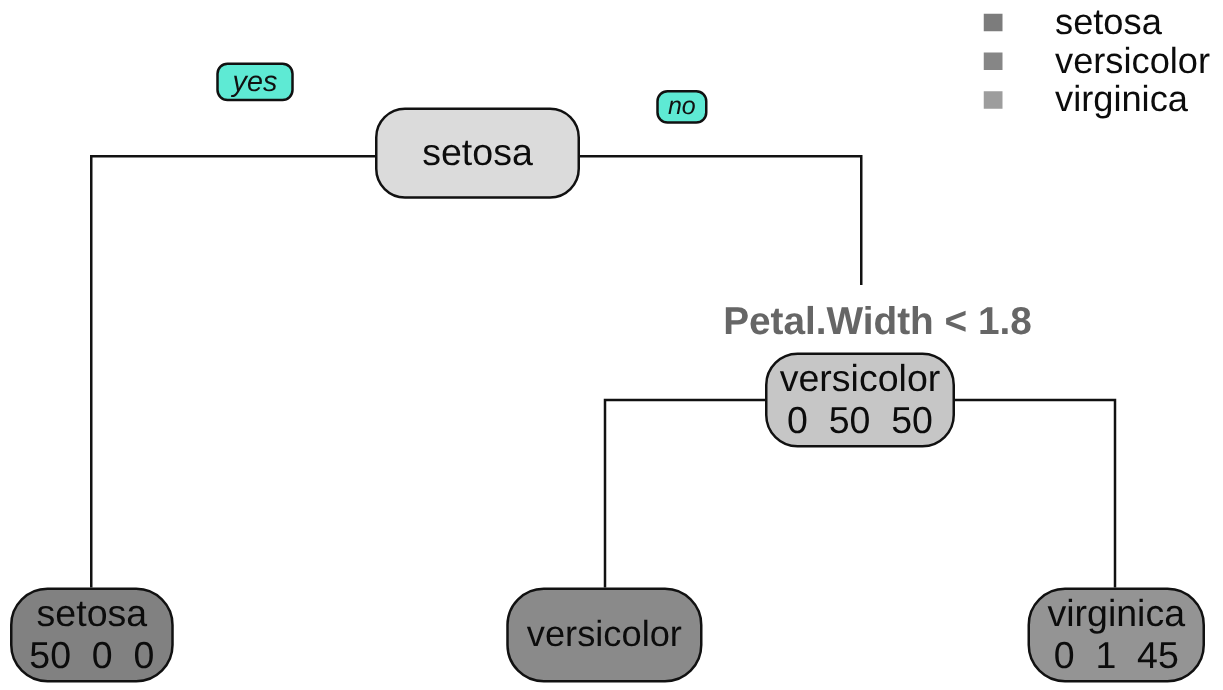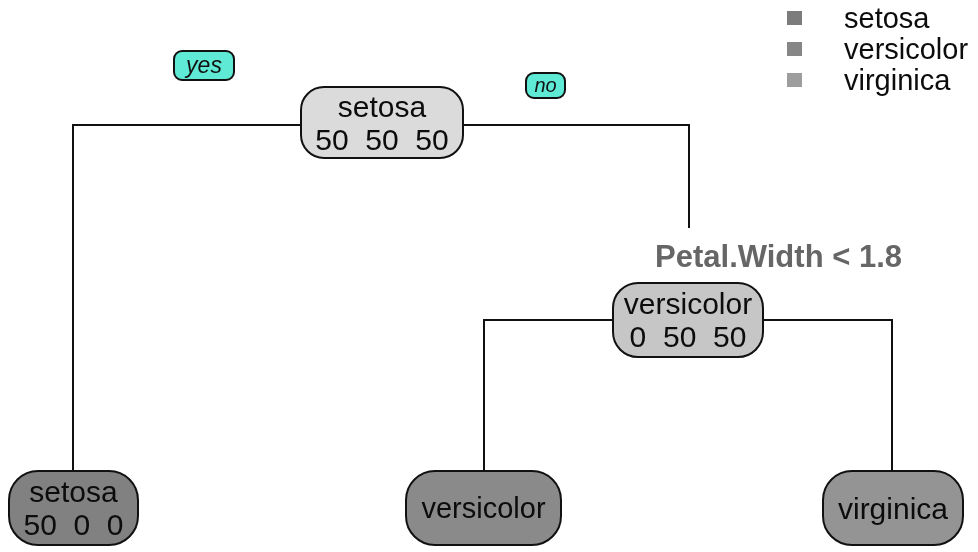--- a/index.html
+++ b/index.html
@@ -18,21 +18,21 @@
   .node-internal{left:612px;top:282px;width:152px;height:76px;border-radius:26px;background:#c6c6c6;}
   .leaf{border-radius:30px;}
   .leaf-setosa{left:8px;top:470px;width:131px;height:76px;background:#818181;}
   .leaf-versicolor{left:405px;top:470px;width:157px;height:76px;background:#8a8a8a;font-size:29px;}
   .leaf-virginica{left:822px;top:470px;width:142px;height:76px;background:#949494;}
   .split-label{
     position:absolute;width:400px;text-align:center;font-weight:700;
     font-size:31px;color:#666666;letter-spacing:0;
   }
   .split-root{left:181px;top:40px;}
-  .split-internal{left:502px;top:239px;text-align:right;}
+  .split-internal{left:502px;top:239px;}
   .badge{
     position:absolute;box-sizing:border-box;border:2px solid #111;border-radius:9px;
     background:#5eead4;display:flex;align-items:flex-start;justify-content:center;
     font-style:italic;color:#111;
   }
   .badge-yes{left:173px;top:50px;width:62px;height:31px;font-size:23px;}
   .badge-no{left:525px;top:56px;width:41px;height:27px;font-size:20px;margin-top:16px;}
   .legend{position:absolute;left:787px;top:3px;}
   .legend-row{display:flex;align-items:center;height:31px;}
   .legend-swatch{width:15px;height:14px;margin-top:-2px;}
@@ -53,41 +53,41 @@
 
   <div class="badge badge-yes">
     <span>yes</span>
   </div>
   <div class="badge badge-no">
     <span>no</span>
   </div>
 
   <div class="node node-root" style="background: rgb(219, 219, 219);">
     <div class="cls">setosa</div>
-    <div class="counts">50  50  50</div>
   </div>
 
   <div class="split-label split-internal">Petal.Width &lt; 1.8</div>
 
   <div class="node node-internal" style="background: rgb(198, 198, 198);">
     <div class="cls">versicolor</div>
     <div class="counts">0  50  50</div>
   </div>
 
   <div class="node leaf leaf-setosa" style="background: rgb(129, 129, 129);">
     <div class="cls">setosa</div>
     <div class="counts">50  0  0</div>
   </div>
 
   <div class="node leaf leaf-versicolor" style="background: rgb(138, 138, 138);">
     <div class="cls">versicolor</div>
   </div>
 
   <div class="node leaf leaf-virginica" style="background: rgb(148, 148, 148);">
     <div class="cls">virginica</div>
+    <div class="counts">0  1  45</div>
   </div>
 
   <div class="legend">
     <div class="legend-row">
       <span class="legend-swatch" style="background: rgb(124, 124, 124);"></span>
       <span class="legend-label">setosa</span>
     </div>
     <div class="legend-row">
       <span class="legend-swatch" style="background: rgb(134, 134, 134);"></span>
       <span class="legend-label">versicolor</span>

